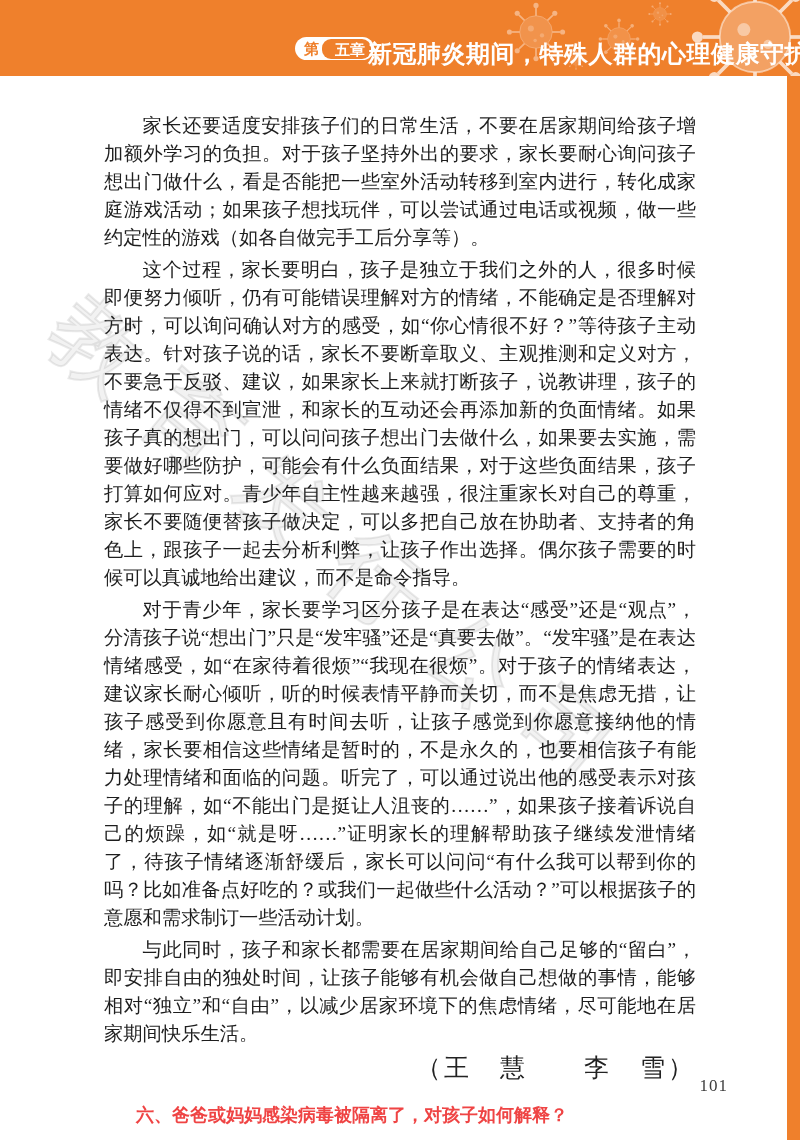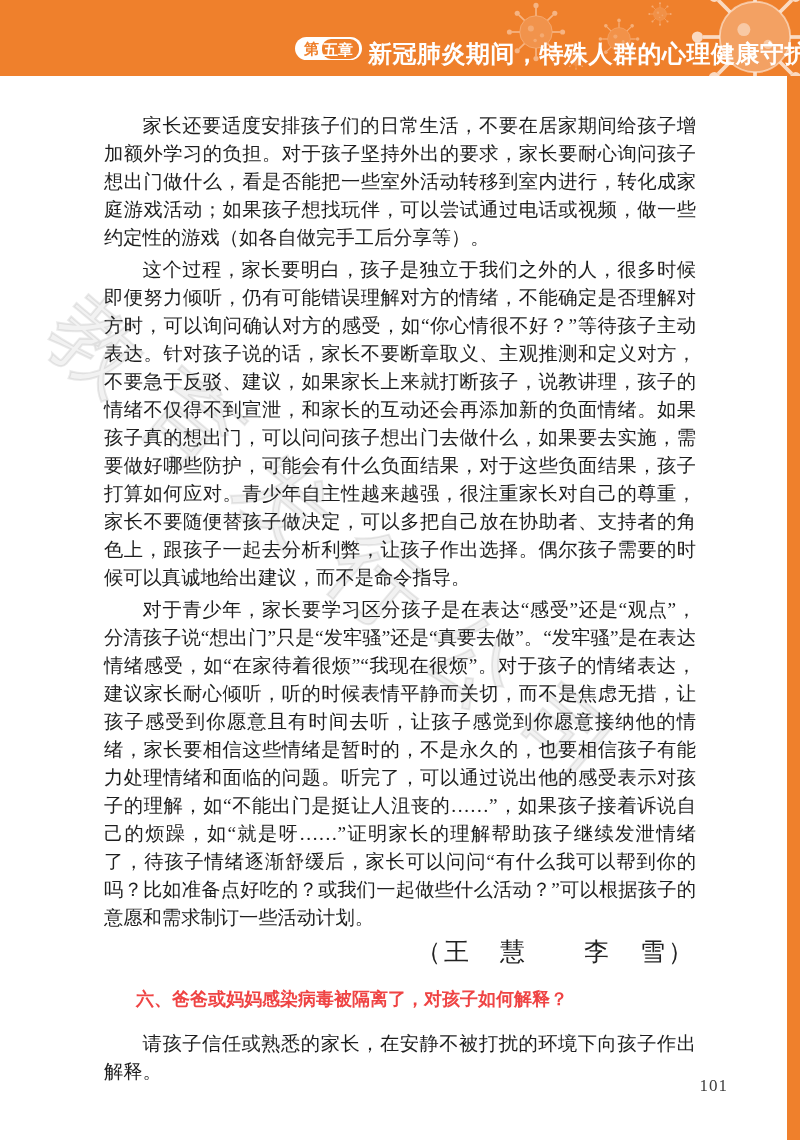--- a/index.html
+++ b/index.html
@@ -16,21 +16,21 @@
   .virus { position:absolute; }
   .chapter-badge {
     position:absolute; left:295px; top:37px; height:23px;
     background:#ffffff; border-radius:13px;
     display:flex; align-items:center; padding:0 3px 0 9px; box-sizing:border-box;
     font-family:"Liberation Sans","DejaVu Sans",sans-serif; font-weight:bold;
   }
   .chapter-badge .prefix { color:#EF802C; font-size:15px; line-height:1; }
   .chapter-badge .inner {
     background:#EF802C; color:#fff; font-size:15px; line-height:1;
-    border-radius:9px; padding:3px 6px 2px 1px; margin-left:3px;
+    border-radius:9px; padding:3px 6px 2px 13px; margin-left:3px;
   }
   .chapter-title {
     position:absolute; left:368px; top:38px; color:#ffffff;
     font-family:"Liberation Sans","DejaVu Sans",sans-serif;
     font-weight:bold; font-size:24px; letter-spacing:0.5px; white-space:nowrap;
   }
 
   
   .side-strip {
     position:absolute; right:0; top:0; width:13px; height:1140px;
@@ -137,19 +137,20 @@
   <div class="side-strip">
     <svg class="virus" style="left:-8px;top:10px;opacity:.4" width="28" height="28">
         <use href="#virus"></use>
       </svg>
   </div>
 
   <div class="content">
     <p>家长还要适度安排孩子们的日常生活，不要在居家期间给孩子增加额外学习的负担。对于孩子坚持外出的要求，家长要耐心询问孩子想出门做什么，看是否能把一些室外活动转移到室内进行，转化成家庭游戏活动；如果孩子想找玩伴，可以尝试通过电话或视频，做一些约定性的游戏（如各自做完手工后分享等）。</p>
     <p>这个过程，家长要明白，孩子是独立于我们之外的人，很多时候即便努力倾听，仍有可能错误理解对方的情绪，不能确定是否理解对方时，可以询问确认对方的感受，如“你心情很不好？”等待孩子主动表达。针对孩子说的话，家长不要断章取义、主观推测和定义对方，不要急于反驳、建议，如果家长上来就打断孩子，说教讲理，孩子的情绪不仅得不到宣泄，和家长的互动还会再添加新的负面情绪。如果孩子真的想出门，可以问问孩子想出门去做什么，如果要去实施，需要做好哪些防护，可能会有什么负面结果，对于这些负面结果，孩子打算如何应对。青少年自主性越来越强，很注重家长对自己的尊重，家长不要随便替孩子做决定，可以多把自己放在协助者、支持者的角色上，跟孩子一起去分析利弊，让孩子作出选择。偶尔孩子需要的时候可以真诚地给出建议，而不是命令指导。</p>
     <p>对于青少年，家长要学习区分孩子是在表达“感受”还是“观点”，分清孩子说“想出门”只是“发牢骚”还是“真要去做”。“发牢骚”是在表达情绪感受，如“在家待着很烦”“我现在很烦”。对于孩子的情绪表达，建议家长耐心倾听，听的时候表情平静而关切，而不是焦虑无措，让孩子感受到你愿意且有时间去听，让孩子感觉到你愿意接纳他的情绪，家长要相信这些情绪是暂时的，不是永久的，也要相信孩子有能力处理情绪和面临的问题。听完了，可以通过说出他的感受表示对孩子的理解，如“不能出门是挺让人沮丧的……”，如果孩子接着诉说自己的烦躁，如“就是呀……”证明家长的理解帮助孩子继续发泄情绪了，待孩子情绪逐渐舒缓后，家长可以问问“有什么我可以帮到你的吗？比如准备点好吃的？或我们一起做些什么活动？”可以根据孩子的意愿和需求制订一些活动计划。</p>
+    <p>与此同时，孩子和家长都需要在居家期间给自己足够的“留白”，即安排自由的独处时间，让孩子能够有机会做自己想做的事情，能够相对“独立”和“自由”，以减少居家环境下的焦虑情绪，尽可能地在居家期间快乐生活。</p>
     <p class="attribution">（王　慧　　李　雪）</p>
     <h3 class="section-heading">六、爸爸或妈妈感染病毒被隔离了，对孩子如何解释？</h3>
     <p class="closing">请孩子信任或熟悉的家长，在安静不被打扰的环境下向孩子作出解释。</p>
   </div>
 
   <div class="page-number">101</div>
 </div>
 
 </body></html>

